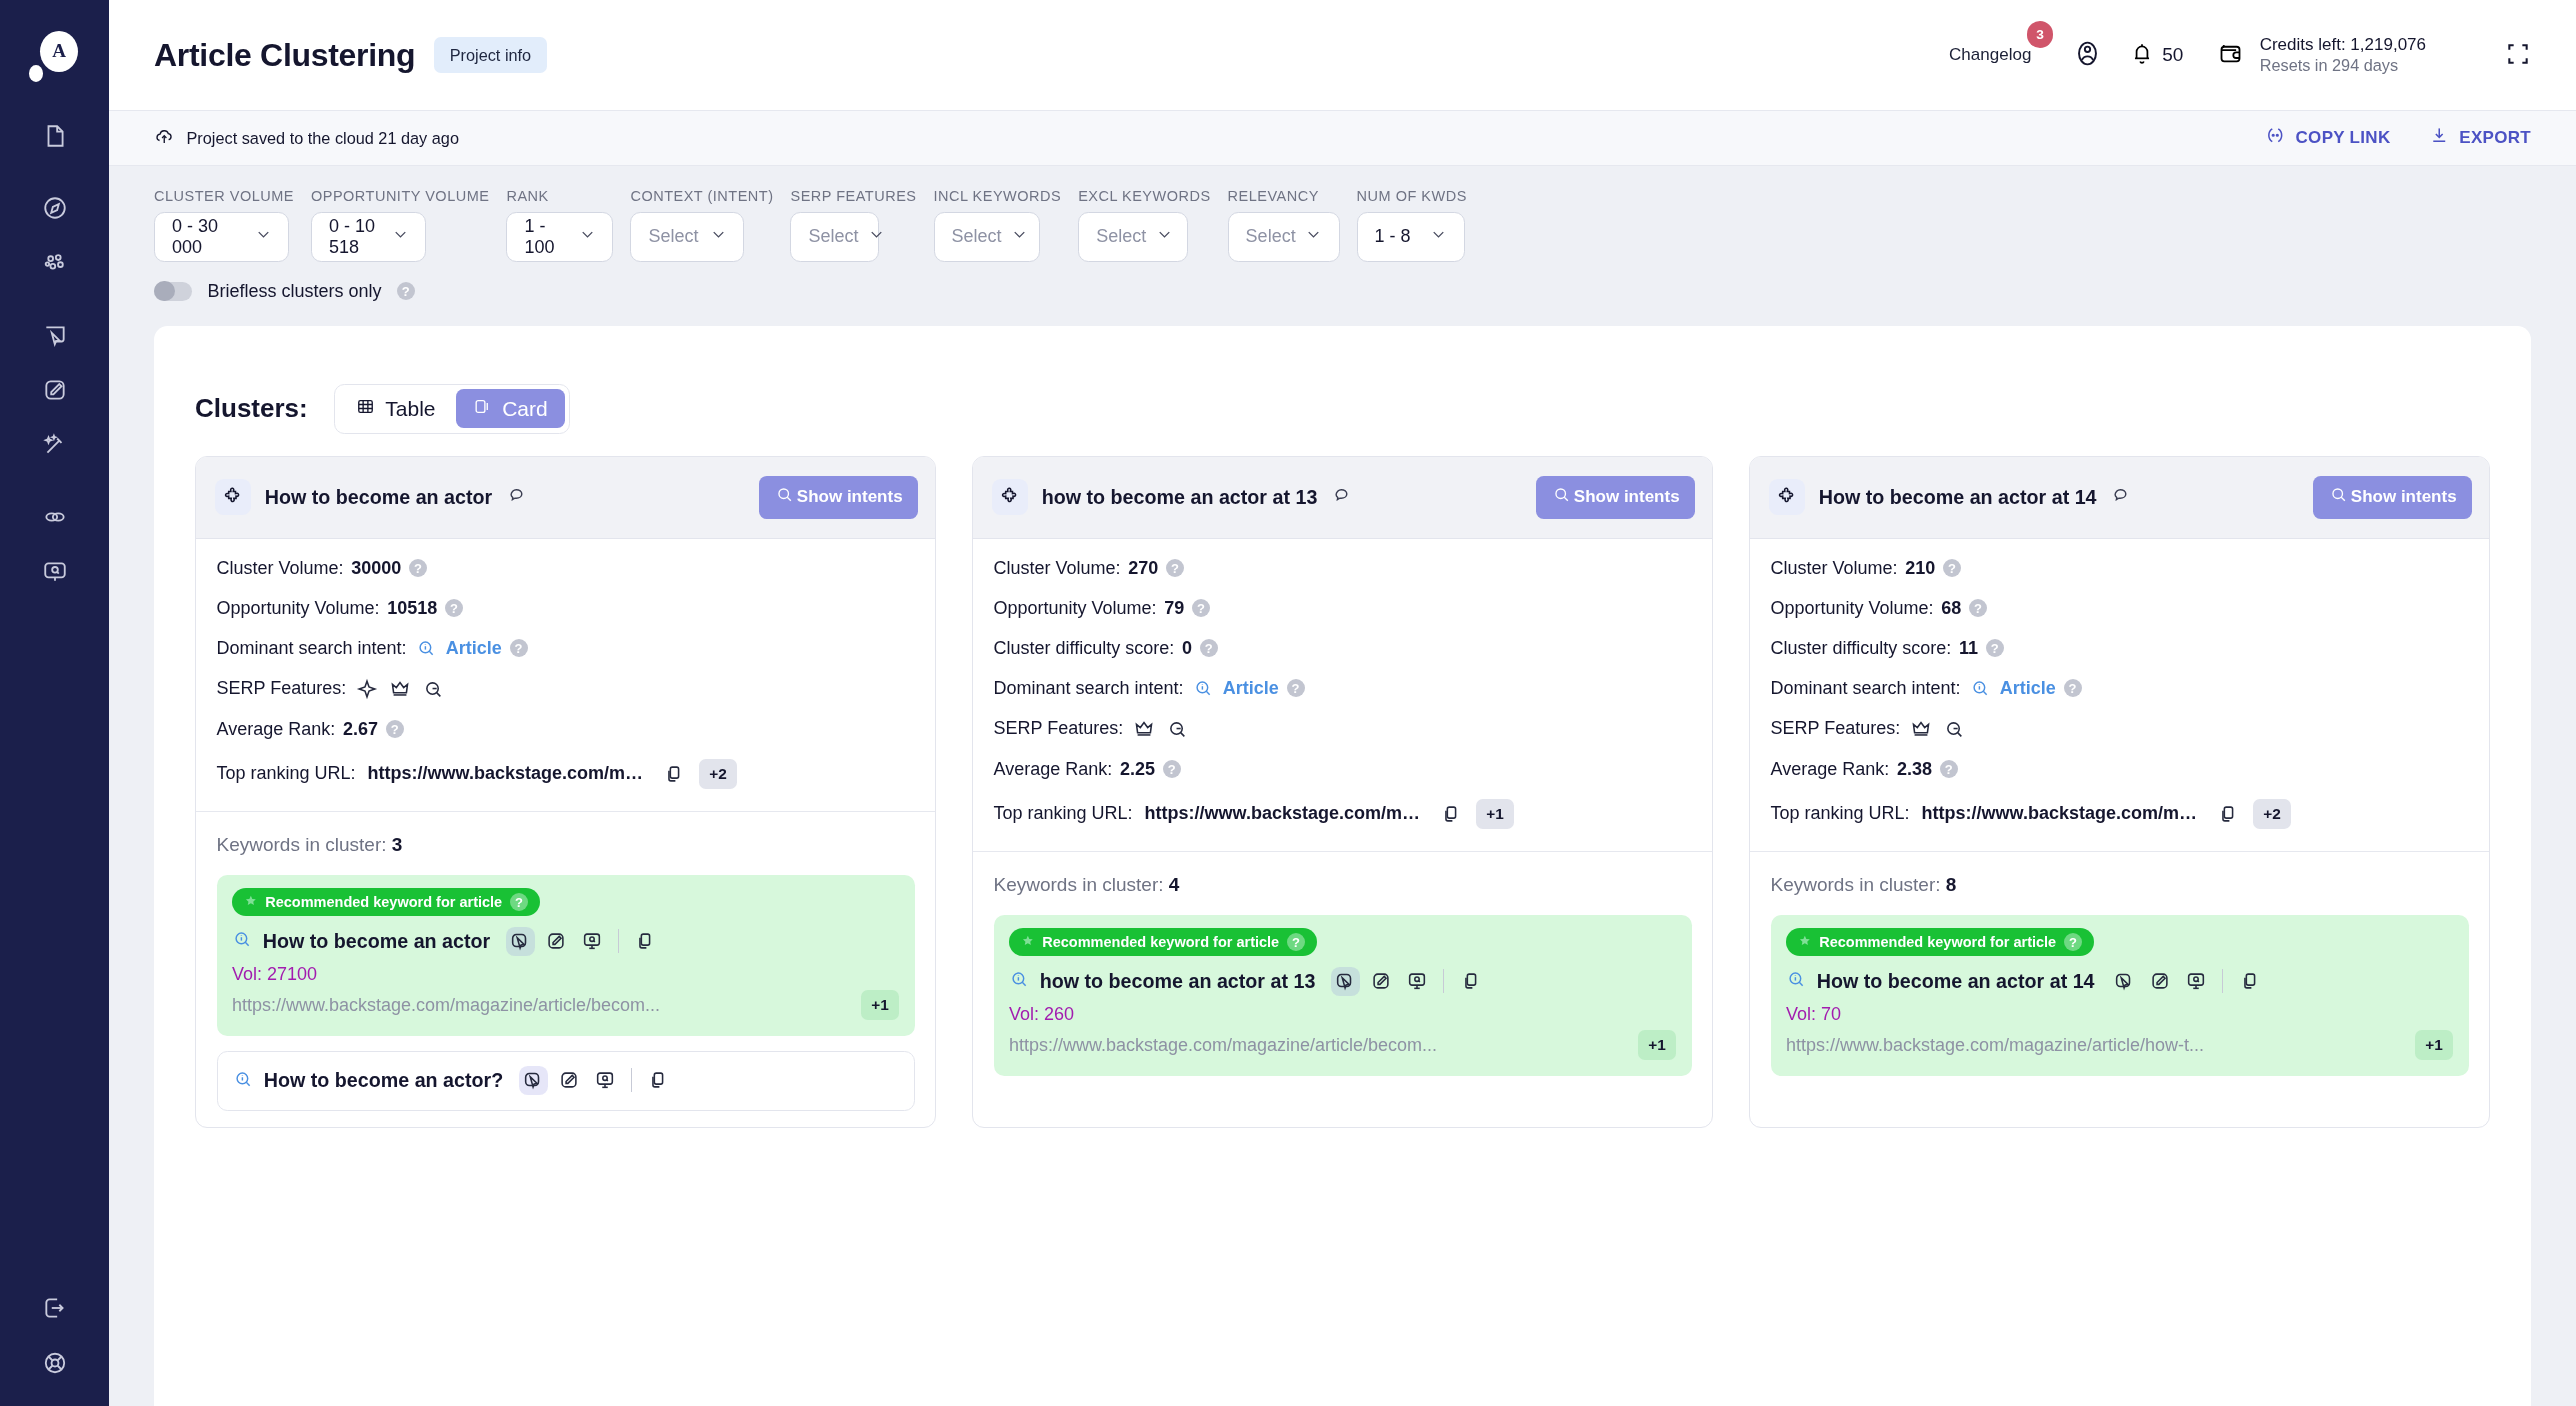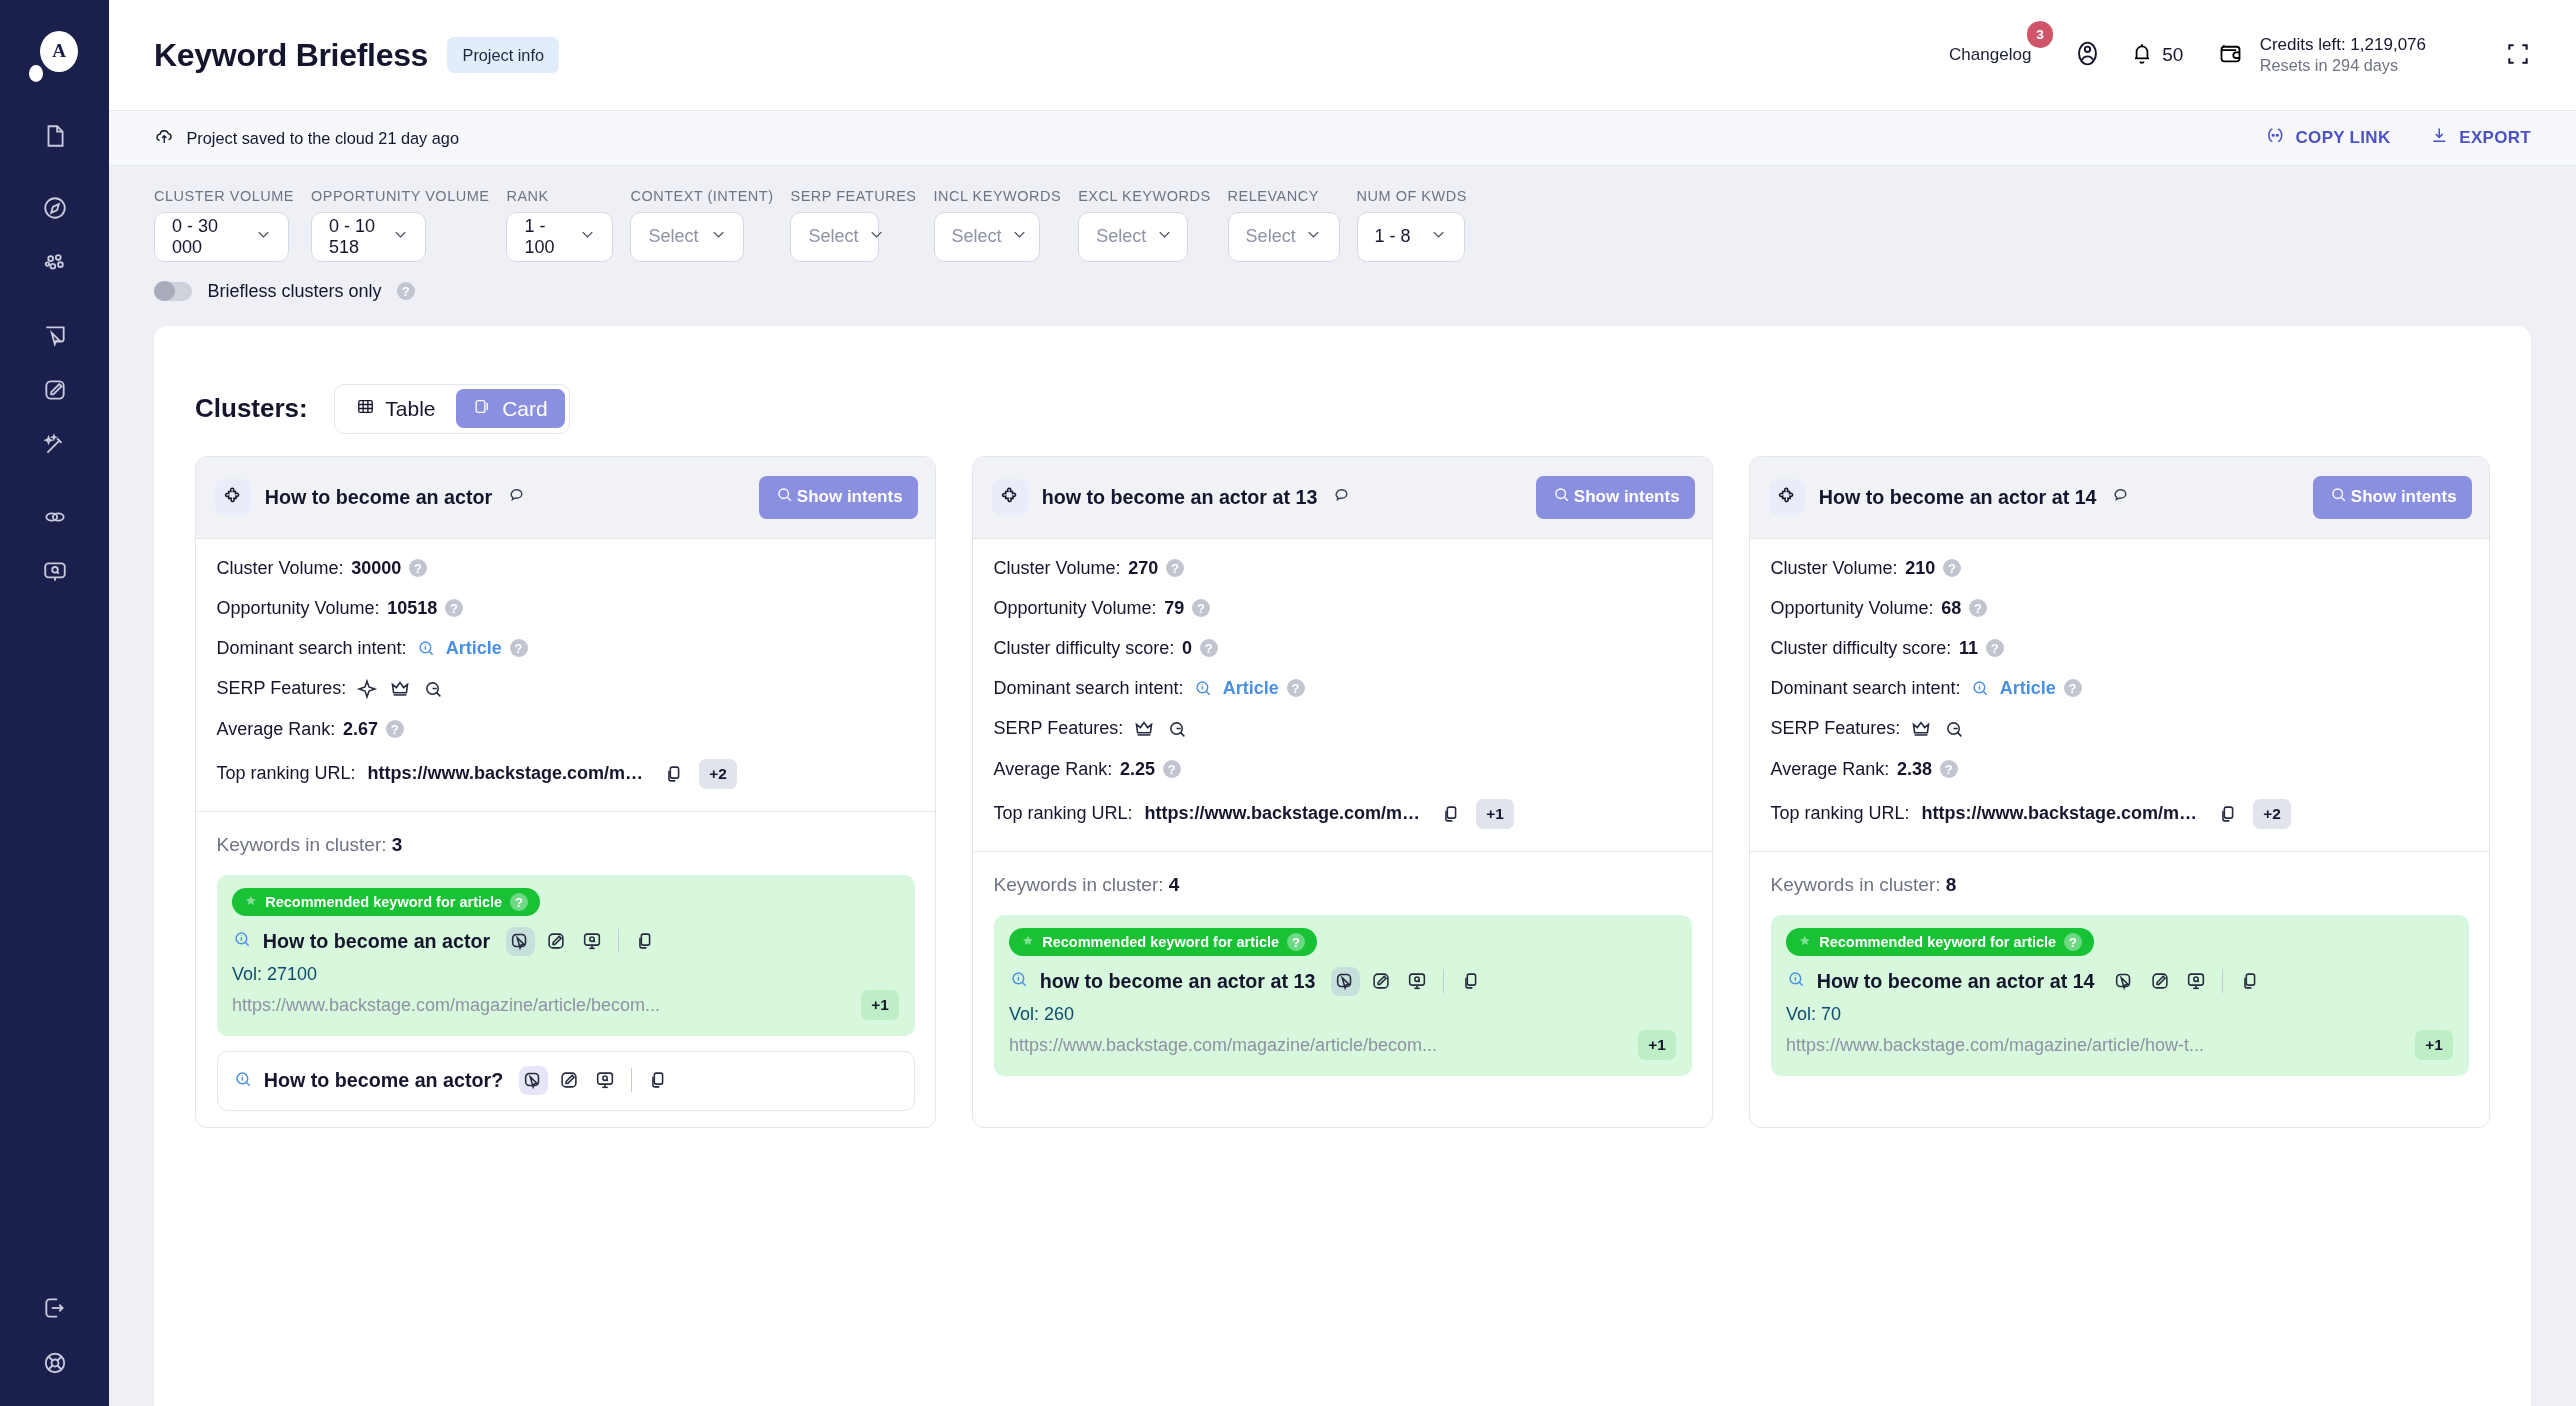--- a/index.html
+++ b/index.html
@@ -166,21 +166,21 @@
     display: inline-flex; align-items: center; gap: 7.7px; background: #19c135; color: #fff;
     border-radius: 17px; padding: 5.1px 12px; font-size: 14.5px; font-weight: bold; margin-bottom: 10.3px;
   }
   .rec-badge .qmark { background: #6ed982; }
   .kw-title-row { display: flex; align-items: center; gap: 10.3px; }
   .kw-title { font-size: 19.7px; font-weight: bold; color: #15162e; white-space: nowrap; }
   .kw-icos { display: flex; align-items: center; gap: 6.8px; margin-left: 5.1px; color: #2a2d40; }
   .kw-ico { width: 29px; height: 29px; display: flex; align-items: center; justify-content: center; border-radius: 8.6px; cursor: pointer; }
   .kw-ico.hl { background: rgba(139,143,224,.22); }
   .kw-divider { width: 0.9px; height: 24px; background: #c7cad6; margin: 0 5.1px; }
-  .kw-vol { font-size: 18px; color: #0c4a6e; margin-top: 8.6px; }
+  .kw-vol { font-size: 18px; color: #a21caf; margin-top: 8.6px; }
   .kw-url-row { display: flex; align-items: center; gap: 10.3px; margin-top: 5.1px; }
   .kw-url { font-size: 18px; color: #8e92a4; overflow: hidden; text-overflow: ellipsis; white-space: nowrap; flex: 1 1 auto; }
   .kw-item.recommended .plus-chip { background: #bdeec6; }
   .mag-ico { color: #4a90e2; flex: 0 0 auto; }
 </style>
 </head>
 <body>
 
 <div class="app">
 
@@ -283,21 +283,21 @@
             <path d="M6 6l3.7 3.7M18 6l-3.7 3.7M6 18l3.7-3.7M18 18l-3.7-3.7"></path>
             </svg>
         </span>
       </div>
     </div>
   </nav>
 
   <div class="main">
 
     <header class="topbar">
-      <div class="title">Keyword Briefless</div>
+      <div class="title">Article Clustering</div>
       <div class="project-info">Project info</div>
 
       <div class="topbar-right">
         <div class="changelog">
           <span>Changelog</span>
           <span class="badge">3</span>
         </div>
 
         <div class="icon-btn">
           <span>

